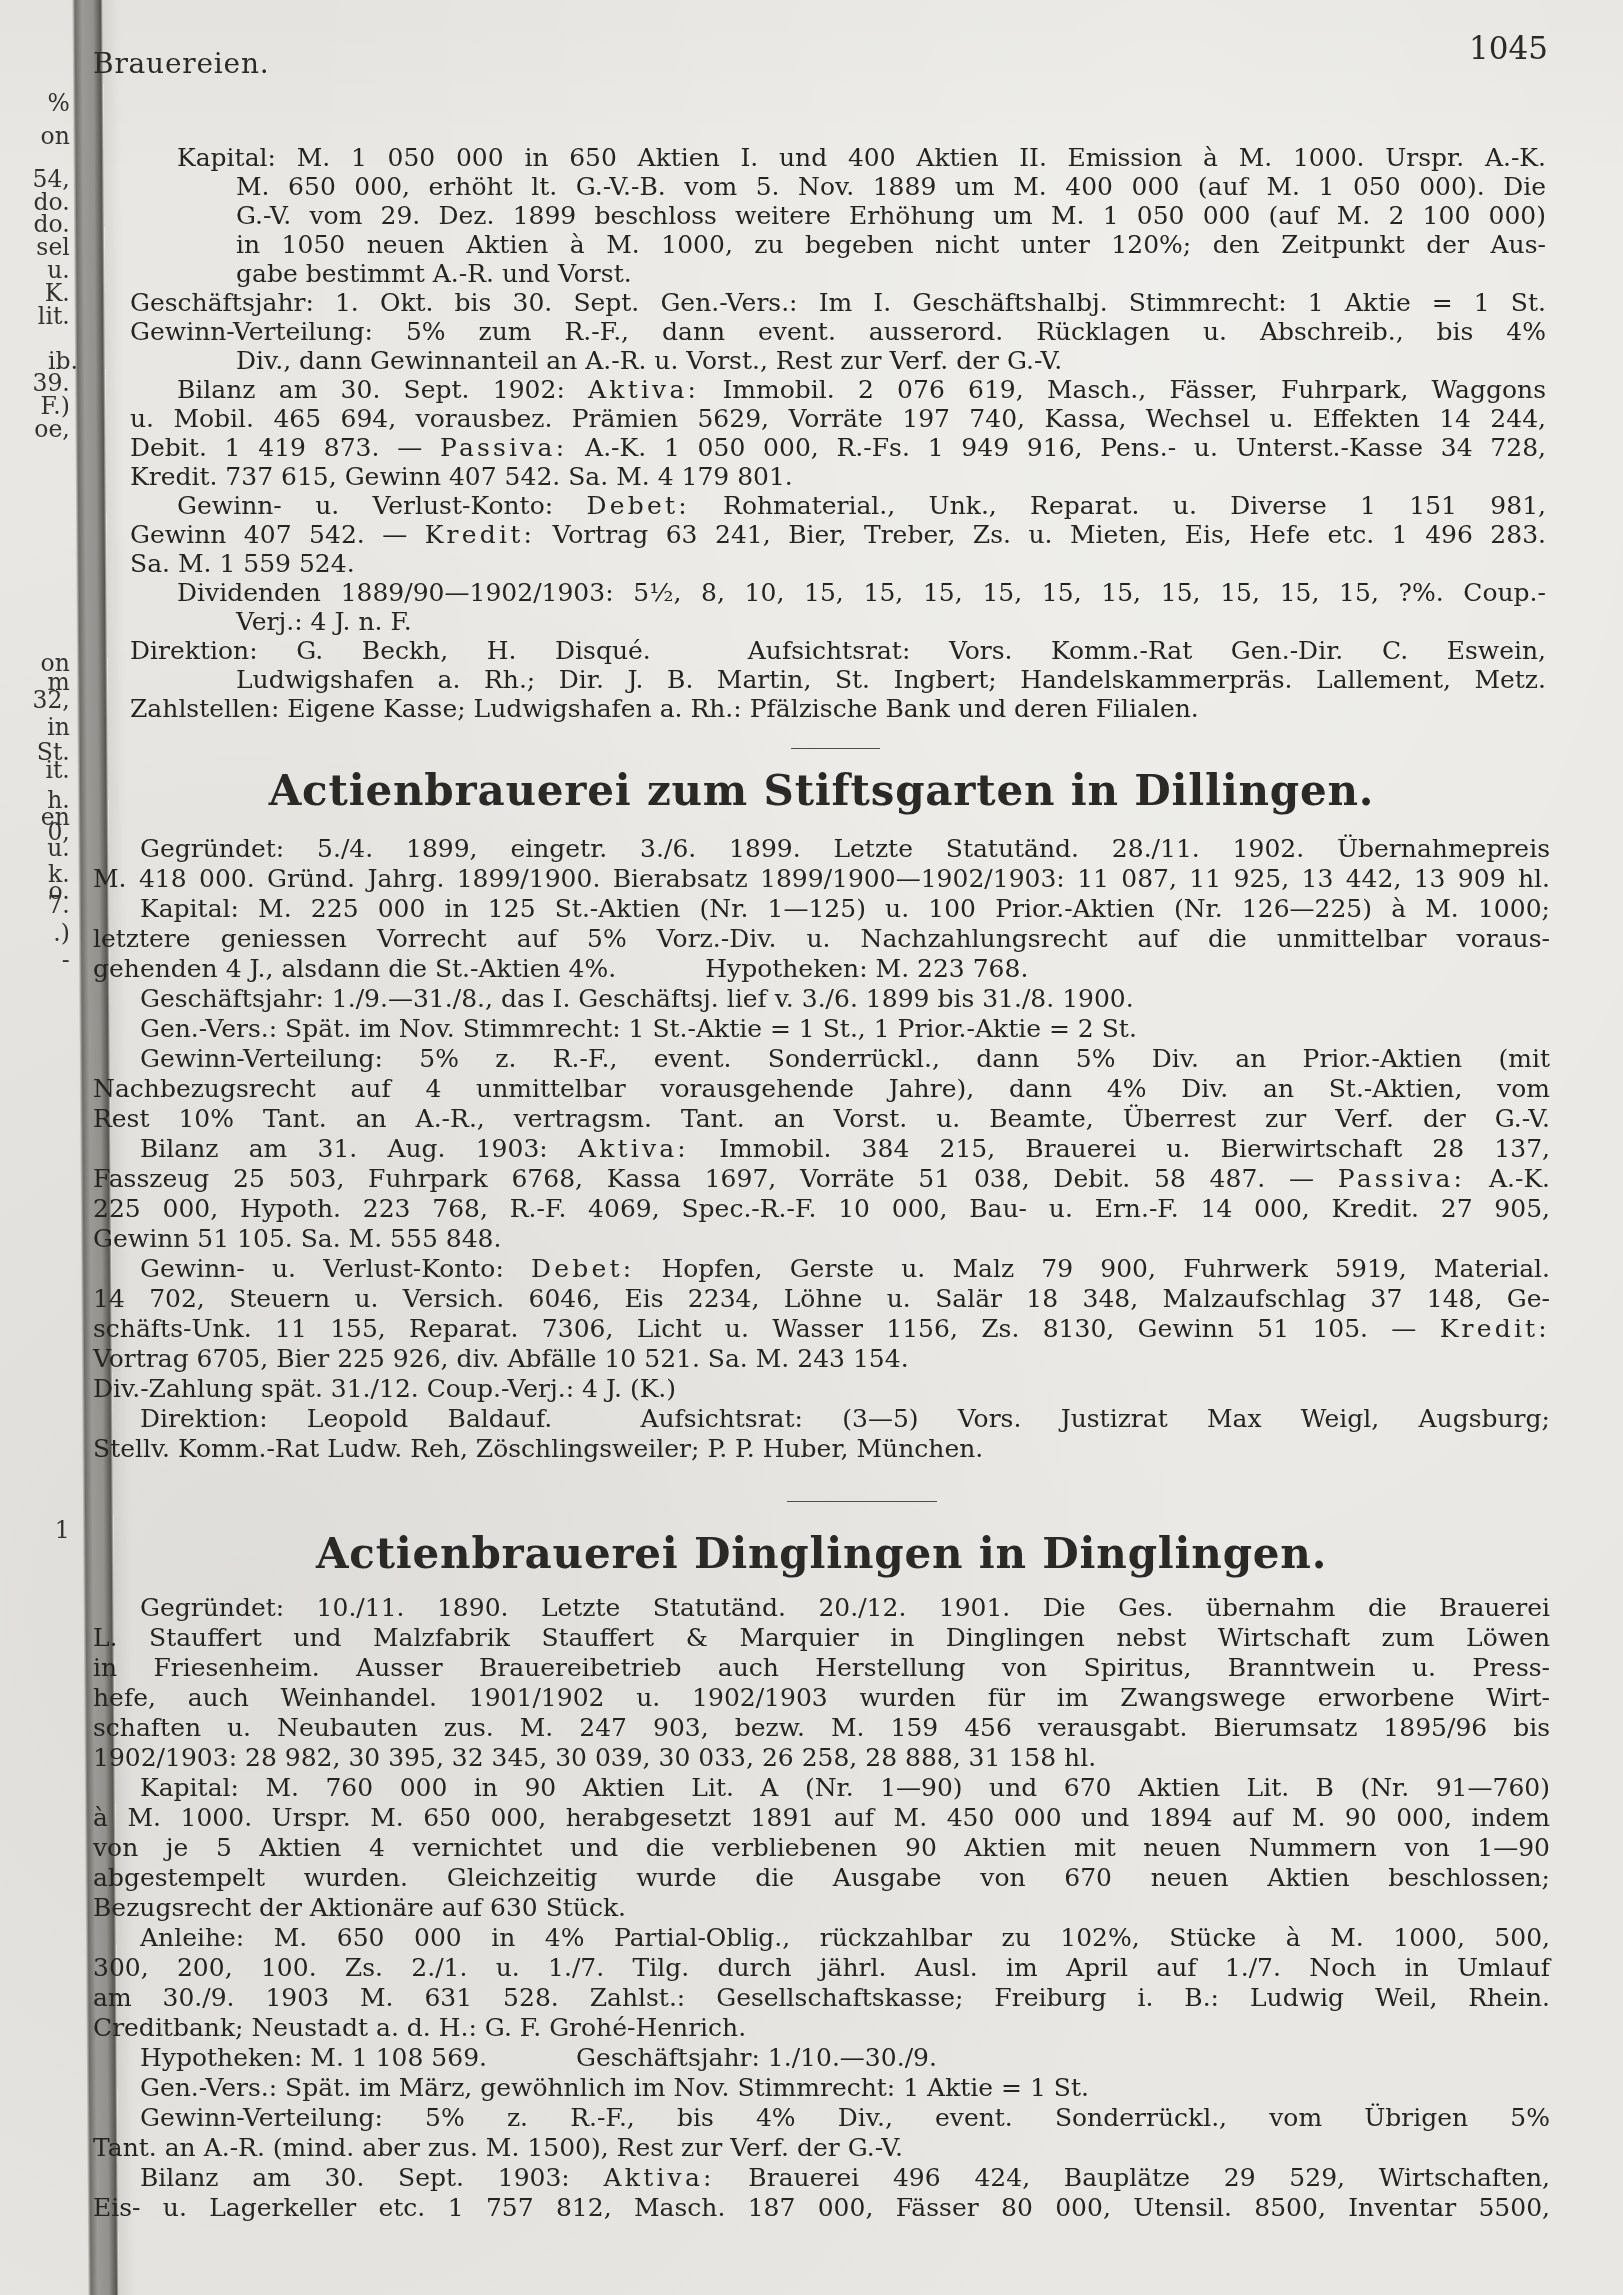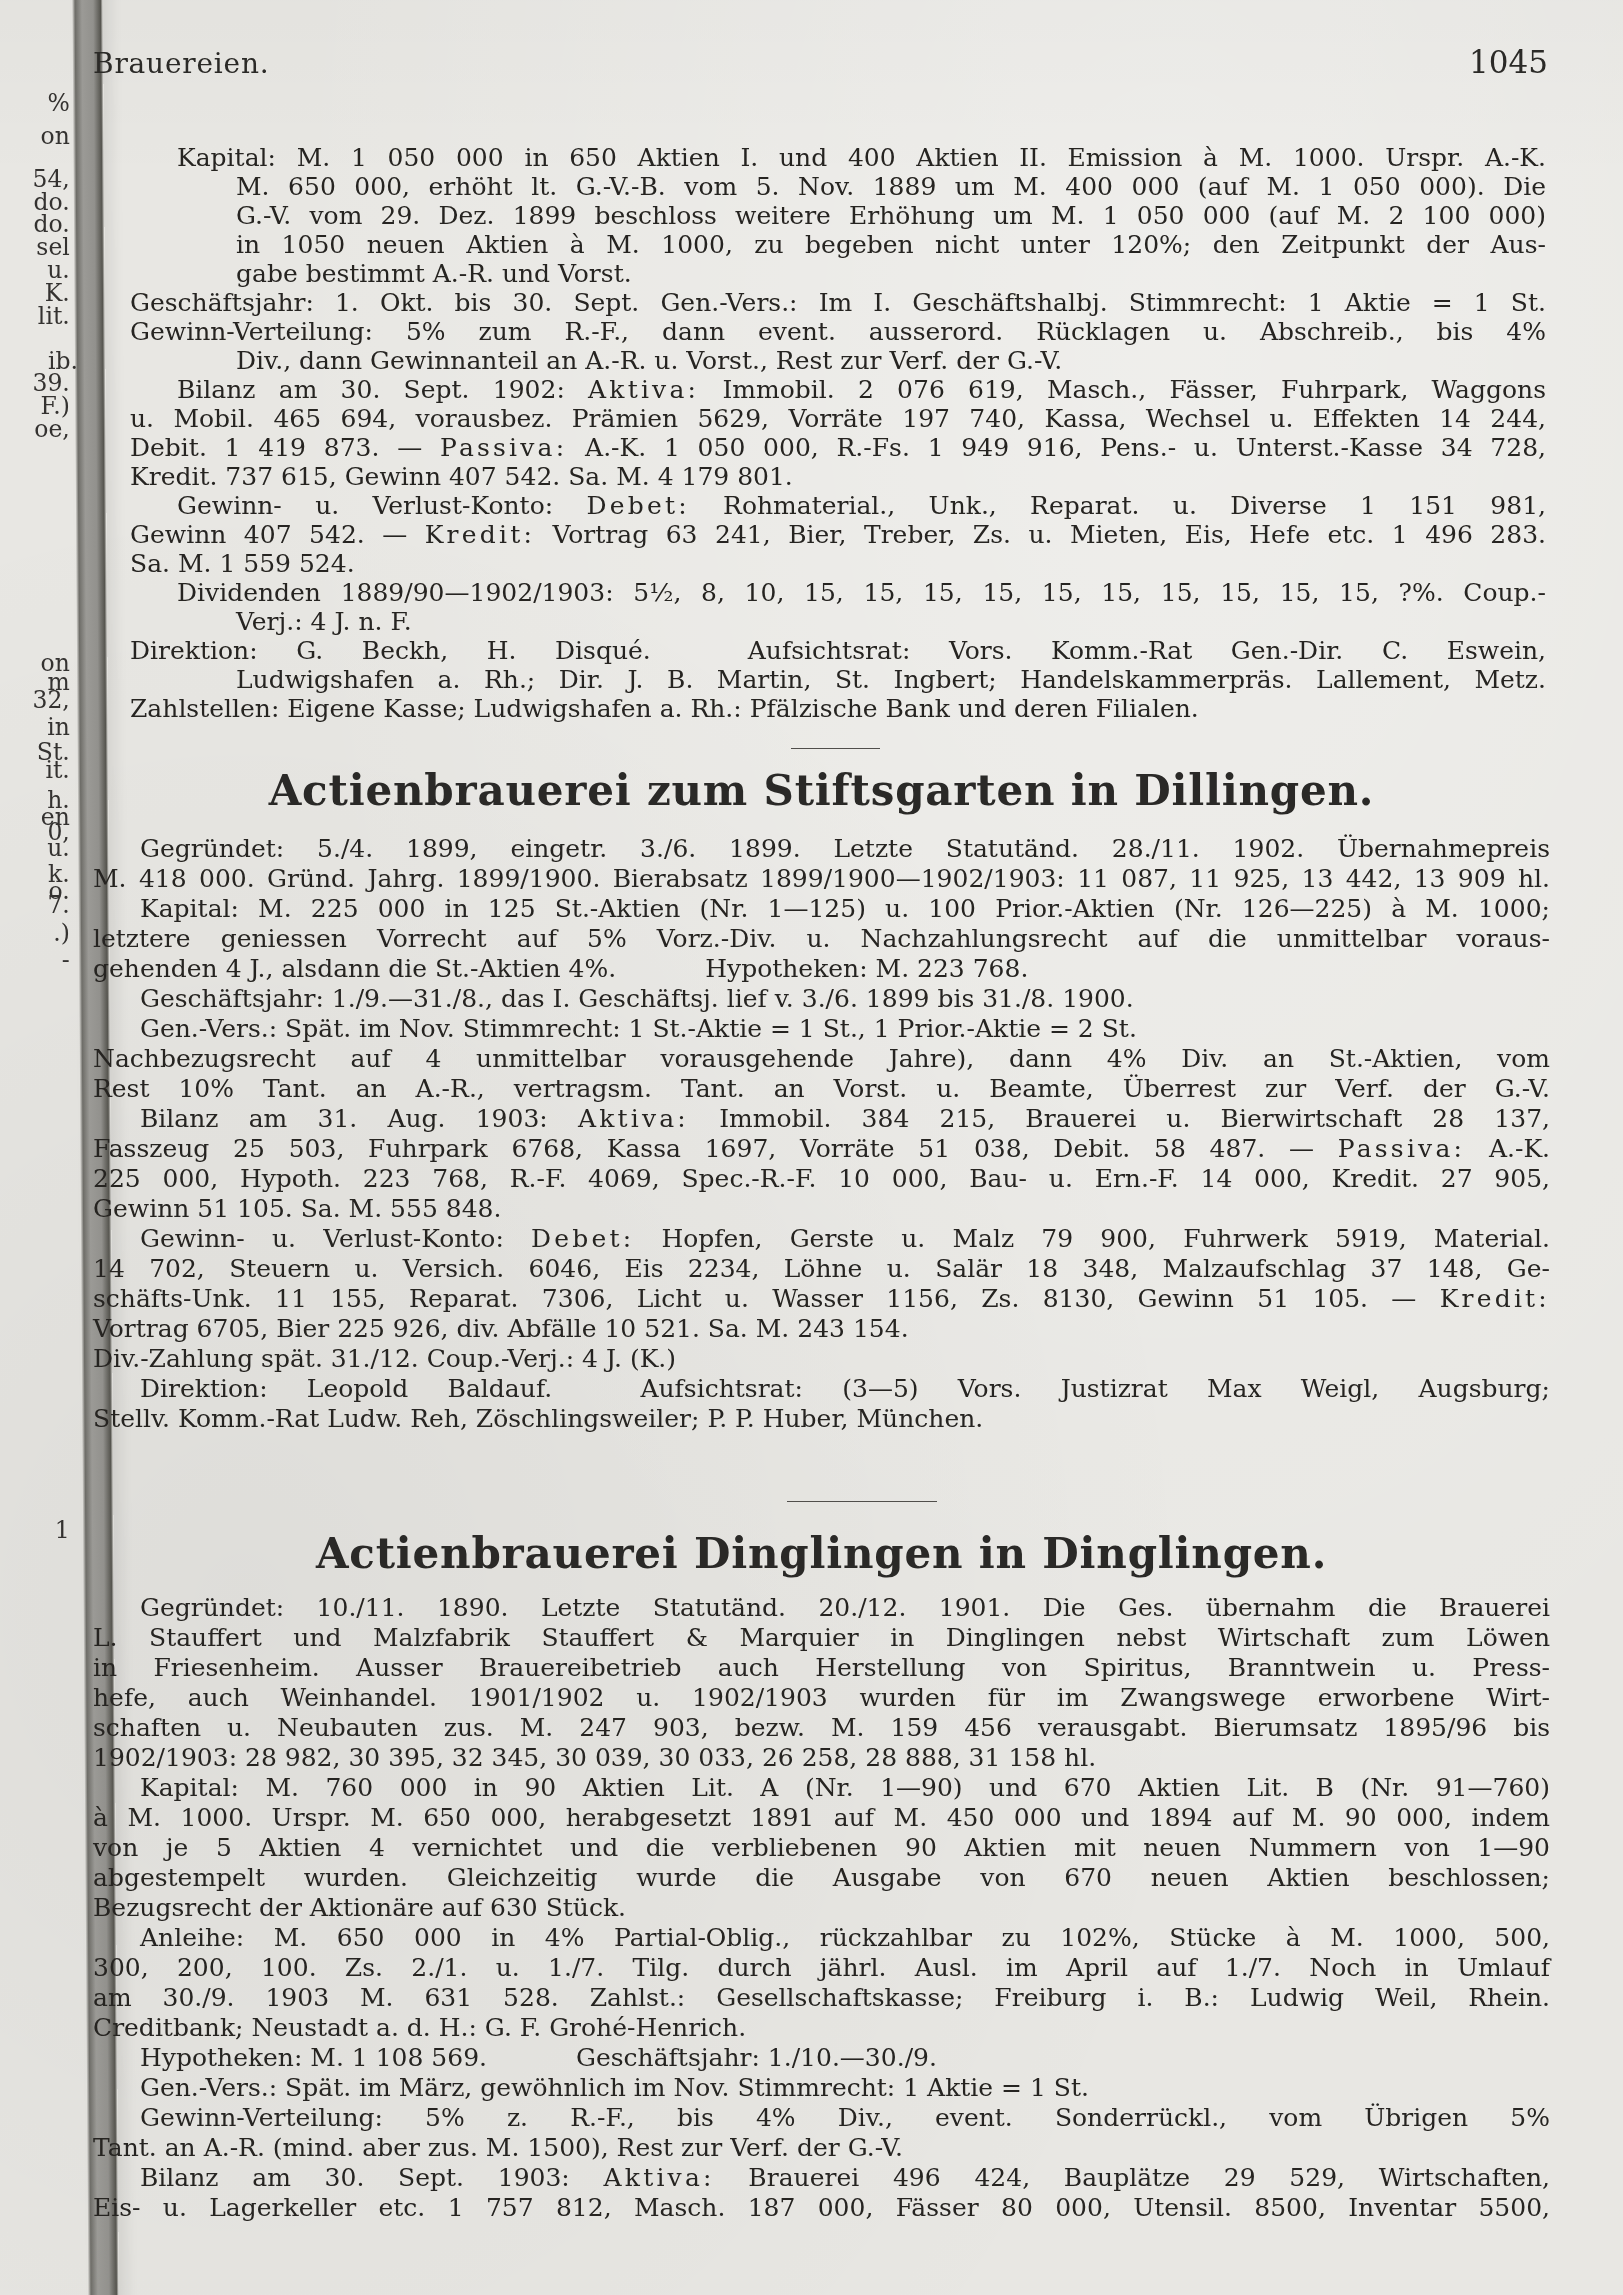--- a/index.html
+++ b/index.html
@@ -20,21 +20,21 @@
     transform:rotate(-0.4deg);
     box-shadow:8px 0 13px rgba(0,0,0,0.07);
   }
   
   #margin-fragments{position:absolute;left:0;top:0;width:73px;height:100%;}
   .frag{position:absolute;width:100%;text-align:right;padding-right:3.2px;box-sizing:border-box;
         font-size:23.5px;color:#343230;white-space:nowrap;}
   
   .running-head{position:absolute;top:47px;left:93px;width:1457px;
         font-size:28px;letter-spacing:0.8px;color:#2b2a27;}
-  .page-number{position:absolute;top:44px;right:75px;font-size:31px;color:#2b2a27;}
+  .page-number{position:absolute;top:30px;right:75px;font-size:31px;color:#2b2a27;}
   
   .section{position:absolute;font-size:25px;color:#262421;}
   #sec0{top:143px;left:130px;width:1416px;line-height:29px;}
   #sec1{top:834px;left:93px;width:1457px;line-height:30px;}
   #sec2{top:1593px;left:93px;width:1457px;line-height:30px;}
   .line{white-space:normal;}
   .line.j{text-align:justify;text-align-last:justify;}
   .n0{padding-left:0;}
   .n1{padding-left:47px;}
   .n2{padding-left:106px;}
@@ -118,20 +118,21 @@
   <div class="divider" id="divider1"></div>
   <div class="entry-heading" id="heading1">Actienbrauerei zum Stiftsgarten in Dillingen.</div>
   <div class="section" id="sec1">
       <div class="line n1 j"><span class="b">Gegründet:</span><span class="r"> 5./4. 1899, eingetr. 3./6. 1899. Letzte Statutänd. 28./11. 1902. Übernahmepreis</span></div>
       <div class="line n0 j"><span class="r">M. 418 000. Gründ. Jahrg. 1899/1900. Bierabsatz 1899/1900—1902/1903: 11 087, 11 925, 13 442, 13 909 hl.</span></div>
       <div class="line n1 j"><span class="b">Kapital:</span><span class="r"> M. 225 000 in 125 St.-Aktien (Nr. 1—125) u. 100 Prior.-Aktien (Nr. 126—225) à M. 1000;</span></div>
       <div class="line n0 j"><span class="r">letztere geniessen Vorrecht auf 5% Vorz.-Div. u. Nachzahlungsrecht auf die unmittelbar voraus-</span></div>
       <div class="line n0"><span class="r">gehenden 4 J., alsdann die St.-Aktien 4%.</span><span class="gapseg" style="width: 89px;"></span><span class="b">Hypotheken:</span><span class="r"> M. 223 768.</span></div>
       <div class="line n1"><span class="b">Geschäftsjahr:</span><span class="r"> 1./9.—31./8., das I. Geschäftsj. lief v. 3./6. 1899 bis 31./8. 1900.</span></div>
       <div class="line n1"><span class="b">Gen.-Vers.:</span><span class="r"> Spät. im Nov. </span><span class="b">Stimmrecht:</span><span class="r"> 1 St.-Aktie = 1 St., 1 Prior.-Aktie = 2 St.</span></div>
+      <div class="line n1 j"><span class="b">Gewinn-Verteilung:</span><span class="r"> 5% z. R.-F., event. Sonderrückl., dann 5% Div. an Prior.-Aktien (mit</span></div>
       <div class="line n0 j"><span class="r">Nachbezugsrecht auf 4 unmittelbar vorausgehende Jahre), dann 4% Div. an St.-Aktien, vom</span></div>
       <div class="line n0 j"><span class="r">Rest 10% Tant. an A.-R., vertragsm. Tant. an Vorst. u. Beamte, Überrest zur Verf. der G.-V.</span></div>
       <div class="line n1 j"><span class="b">Bilanz am 31. Aug. 1903:</span><span class="r"> </span><span class="g">Aktiva:</span><span class="r"> Immobil. 384 215, Brauerei u. Bierwirtschaft 28 137,</span></div>
       <div class="line n0 j"><span class="r">Fasszeug 25 503, Fuhrpark 6768, Kassa 1697, Vorräte 51 038, Debit. 58 487. — </span><span class="g">Passiva:</span><span class="r"> A.-K.</span></div>
       <div class="line n0 j"><span class="r">225 000, Hypoth. 223 768, R.-F. 4069, Spec.-R.-F. 10 000, Bau- u. Ern.-F. 14 000, Kredit. 27 905,</span></div>
       <div class="line n0"><span class="r">Gewinn 51 105. Sa. M. 555 848.</span></div>
       <div class="line n1 j"><span class="b">Gewinn- u. Verlust-Konto:</span><span class="r"> </span><span class="g">Debet:</span><span class="r"> Hopfen, Gerste u. Malz 79 900, Fuhrwerk 5919, Material.</span></div>
       <div class="line n0 j"><span class="r">14 702, Steuern u. Versich. 6046, Eis 2234, Löhne u. Salär 18 348, Malzaufschlag 37 148, Ge-</span></div>
       <div class="line n0 j"><span class="r">schäfts-Unk. 11 155, Reparat. 7306, Licht u. Wasser 1156, Zs. 8130, Gewinn 51 105. — </span><span class="g">Kredit:</span></div>
       <div class="line n0"><span class="r">Vortrag 6705, Bier 225 926, div. Abfälle 10 521. Sa. M. 243 154.</span></div>

